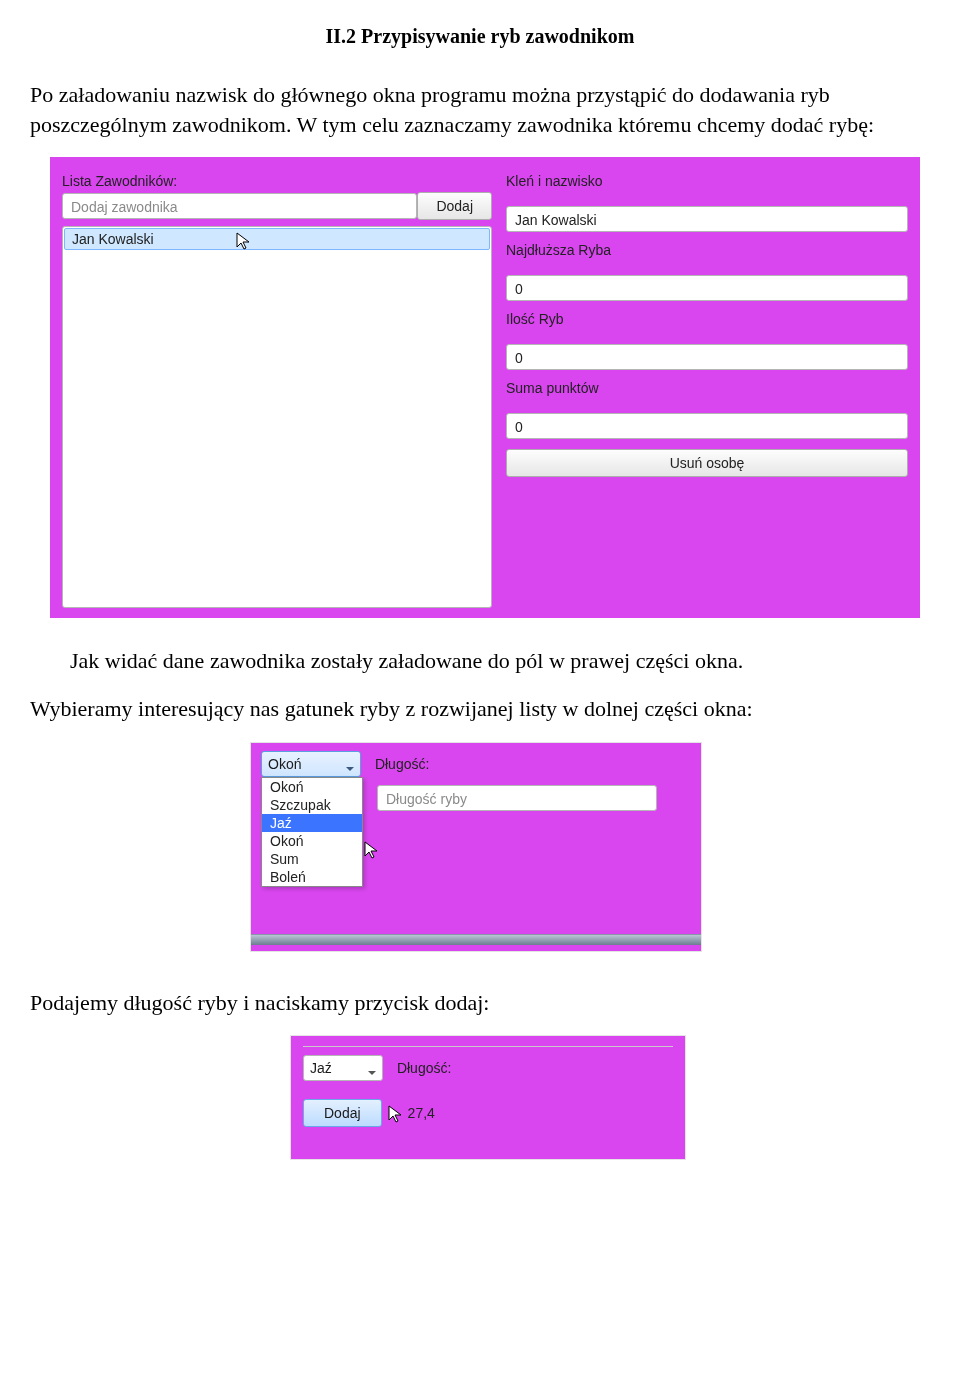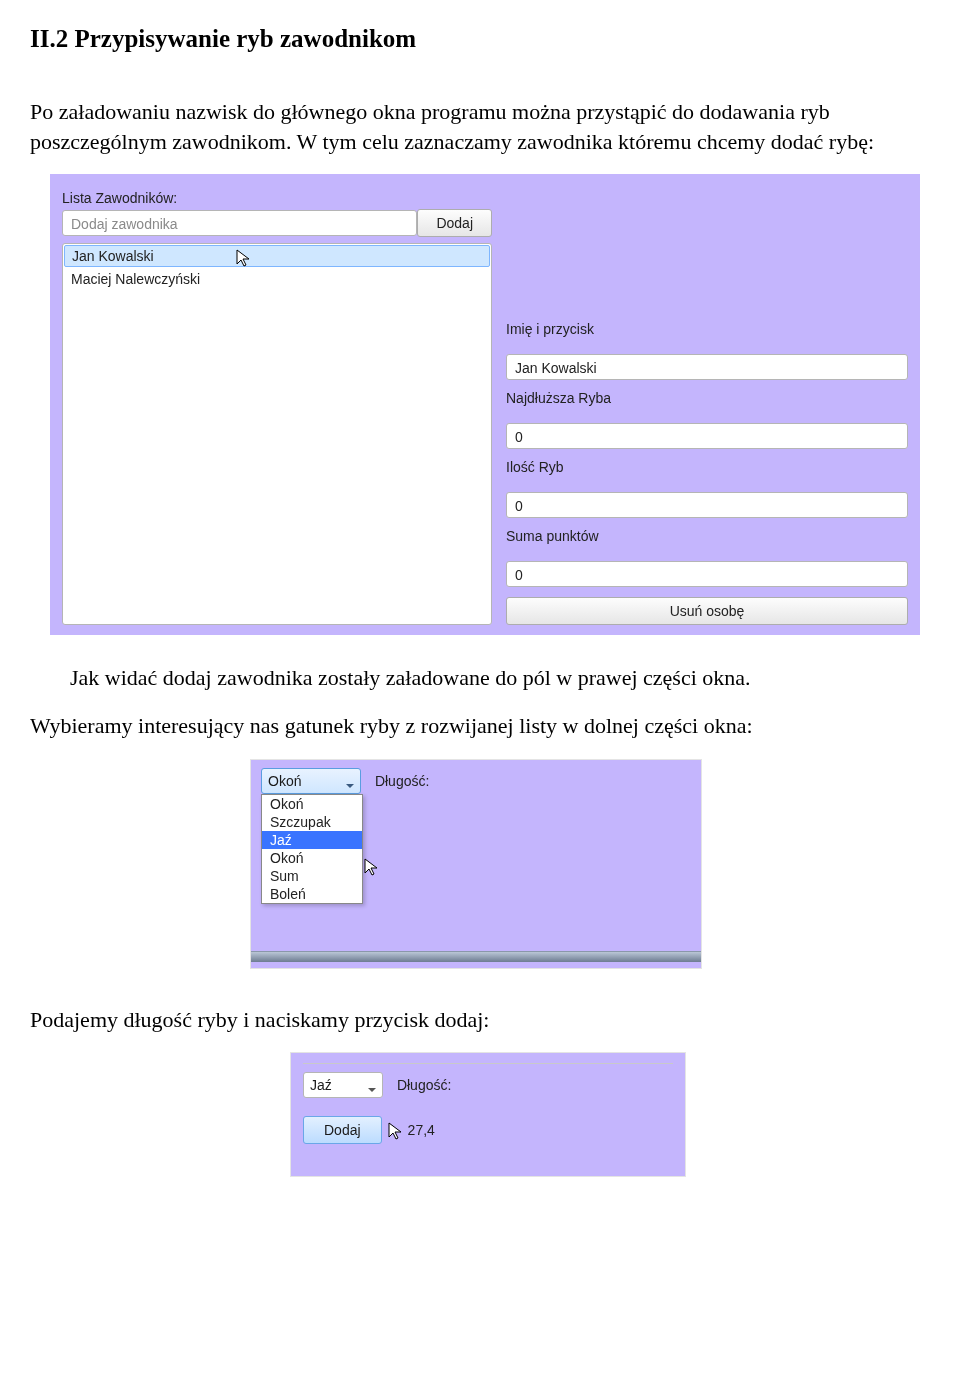--- a/index.html
+++ b/index.html
@@ -6,38 +6,38 @@
     font-family: "Times New Roman", serif;
     font-size: 22px;
     color: #000;
     margin: 0;
     padding: 25px 30px;
     width: 960px;
     box-sizing: border-box;
     background: #fff;
   }
   h2 {
-    font-size: 25px;
+    font-size: 20px;
     font-weight: bold;
-    margin: 0 0 44px 0;
+    margin: 0 0 32px 0;
+    text-align: center;
   }
   p.para {
     margin: 0 0 18px 0;
     line-height: 1.35;
   }
   p.indent {
     margin-left: 40px;
   }
   .shot {
-    background: #c4b5fd;
+    background: #d946ef;
     font-family: "Segoe UI", Tahoma, sans-serif;
     font-size: 14px;
     color: #222;
     border: none;
-    align-items: flex-end;
   }
 
   
   .s1 {
     width: 870px;
     margin: 10px 0 28px 20px;
     padding: 10px 12px 10px 12px;
     display: flex;
     gap: 14px;
     box-sizing: border-box;
@@ -212,28 +212,25 @@
     </div>
     <div class="listbox">
       <div class="listrow sel">
         <span>Jan Kowalski</span>
         <span class="cursor-arrow">
           <svg class="cursor" viewBox="0 0 20 20">
               <path d="M2 2 L2 16 L6 12 L9 18 L11 17 L8 11 L14 11 Z" fill="#fff" stroke="#000" stroke-width="1"></path>
             </svg>
         </span>
       </div>
-      <div class="listrow">
-        <span>Maciej Nalewczyński</span>
-      </div>
     </div>
   </div>
   <div class="s1-right">
     <div class="group">
-      <div class="lbl">Imię i przycisk</div>
+      <div class="lbl">Kleń i nazwisko</div>
       <div style="height:14px"></div>
       <div class="field">Jan Kowalski</div>
     </div>
     <div class="group">
       <div class="lbl">Najdłuższa Ryba</div>
       <div style="height:14px"></div>
       <div class="field">0</div>
     </div>
     <div class="group">
       <div class="lbl">Ilość Ryb</div>
@@ -242,21 +239,21 @@
     </div>
     <div class="group">
       <div class="lbl">Suma punktów</div>
       <div style="height:14px"></div>
       <div class="field">0</div>
     </div>
     <div class="btn btn-wide">Usuń osobę</div>
   </div>
 </div>
 
-<p class="para indent">Jak widać dodaj zawodnika zostały załadowane do pól w prawej części okna.</p>
+<p class="para indent">Jak widać dane zawodnika zostały załadowane do pól w prawej części okna.</p>
 
 <p class="para">Wybieramy interesujący nas gatunek ryby z rozwijanej listy w dolnej części okna:</p>
 
 <div class="shot s2">
   <span class="combo">
     <span>Okoń</span>
     <span class="arrow">
       <svg width="12" height="12" viewBox="0 0 12 12">
           <path d="M2 4 L6 8 L10 4 Z" fill="#3a5a80"></path>
         </svg>
@@ -266,20 +263,21 @@
 
   <div class="dropdownlist">
     <div class="opt">Okoń</div>
     <div class="opt">Szczupak</div>
     <div class="opt hl">Jaź</div>
     <div class="opt">Okoń</div>
     <div class="opt">Sum</div>
     <div class="opt">Boleń</div>
   </div>
 
+  <div class="field placeholder lenfield">Długość ryby</div>
 
   <span class="cur2">
     <svg class="cursor" viewBox="0 0 20 20">
         <path d="M2 2 L2 16 L6 12 L9 18 L11 17 L8 11 L14 11 Z" fill="#fff" stroke="#000" stroke-width="1"></path>
       </svg>
   </span>
 
   <div class="bottom-bar"></div>
 </div>
 

